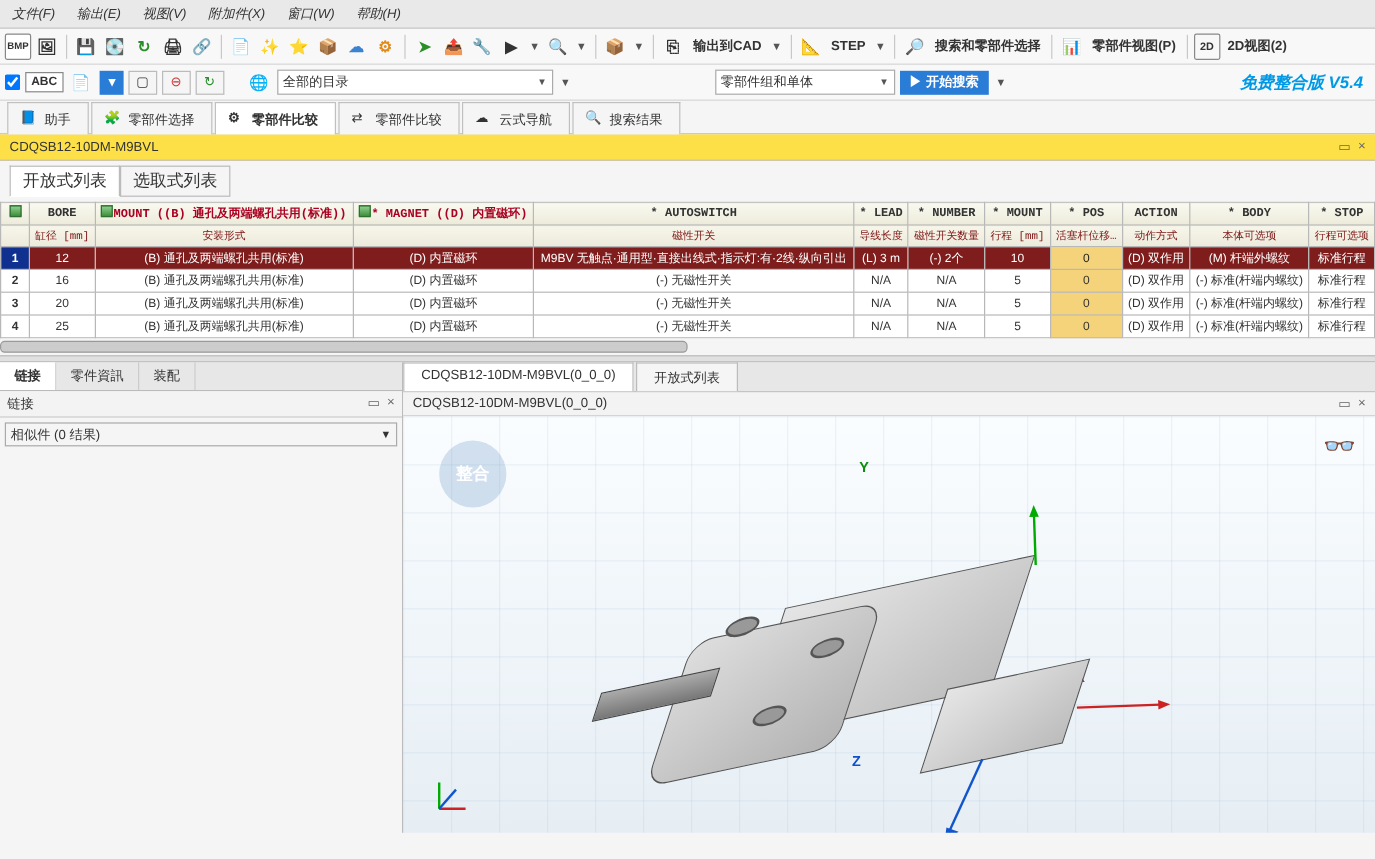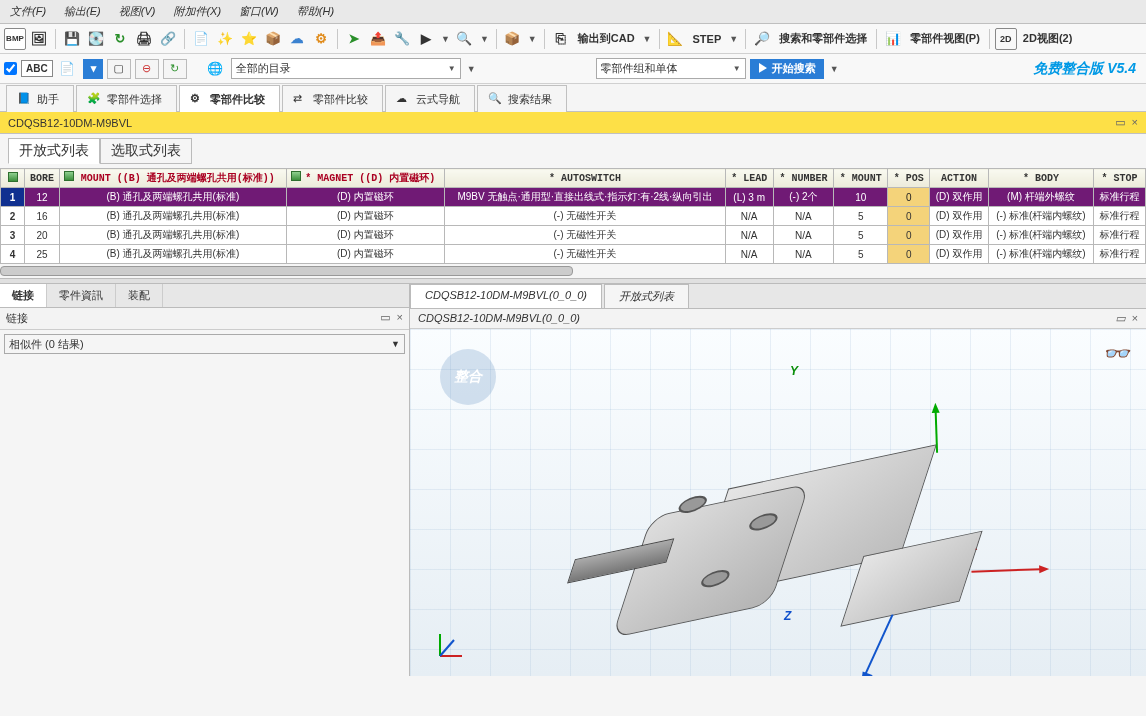--- a/index.html
+++ b/index.html
@@ -108,36 +108,36 @@
 }
 table.grid .sub th {
   background: linear-gradient(#f7f6ea,#eceadb);
   font-size: 9px; color: #7c1212; font-weight: normal; height: 16px;
 }
 .filter-cell { width: 16px; background: #60a060; }
 .filter-icon {
   display:inline-block;width:10px;height:10px;
   background:linear-gradient(#8fd08f,#3c8f3c);border:1px solid #2f6f2f;
 }
-tr.row-sel td { background: #701a75; color: #fff; }
+tr.row-sel td { background: #7f1d1d; color: #fff; }
 tr.row td { background: #fff; }
 .pos-col { background: #f4d37a !important; }
 tr.row-sel .pos-col { background: #f4d37a !important; color: #222;}
 .rownum { background: #e9e8e2; font-weight: bold; width: 24px; }
 tr.row-sel .rownum { background: #103090; color:#fff; }
 .splitter { height: 6px; background: #e0e0e0; border-top:1px solid #bbb; border-bottom:1px solid #bbb; }
 .lower { display: flex; height: 392px; }
-.left-pane { width: 410px; border-right: 1px solid #bbb; display:flex; flex-direction:column; }
+.left-pane { width: 336px; border-right: 1px solid #bbb; display:flex; flex-direction:column; }
 .lp-tabs { display:flex; background:#e7e7e7; border-bottom:1px solid #bbb; }
 .lp-tab { padding:4px 12px; font-size:11px; border-right:1px solid #ccc; }
 .lp-tab.active { background:#fff; font-weight:bold; }
 .lp-title { padding:3px 6px; font-size:11px; border-bottom:1px solid #ccc; display:flex; justify-content:space-between; background:#f3f3f3;}
 .lp-content { flex:1; padding:4px; }
 .lp-combo { width: 100%; border:1px solid #aaa; height:20px; font-size:11px; padding:0 4px; display:flex; align-items:center; }
-.right-pane { flex:1; display:flex; flex-direction:column; position:relative;font-style:italic; }
+.right-pane { flex:1; display:flex; flex-direction:column; position:relative; }
 .rp-tabs { display:flex; background:#e7e7e7; border-bottom:1px solid #bbb; }
 .rp-tab { padding:4px 14px; font-size:11px; border:1px solid #bbb; border-bottom:none; background:#f5f5f5; margin-right:2px;}
 .rp-tab.active { background:#fff; }
 .rp-title { padding:3px 8px; font-size:11px; border-bottom:1px solid #ccc; background:#f3f3f3; display:flex; justify-content:space-between;}
 .viewport {
   flex:1; position:relative; overflow:hidden;
   background:
     linear-gradient(rgba(120,160,200,.15) 1px, transparent 1px) 0 0/40px 40px,
     linear-gradient(90deg, rgba(120,160,200,.15) 1px, transparent 1px) 0 0/40px 40px,
     linear-gradient(#fafdff,#e6eef4);
@@ -304,20 +304,34 @@
           <th><span class="filter-icon" style="float:left"></span> <span style="color:#a02">MOUNT ((B) 通孔及两端螺孔共用(标准))</span></th>
           <th><span class="filter-icon" style="float:left"></span> <span style="color:#a02">* MAGNET ((D) 内置磁环)</span></th>
           <th>* AUTOSWITCH</th>
           <th>* LEAD</th>
           <th>* NUMBER</th>
           <th>* MOUNT</th>
           <th>* POS</th>
           <th>ACTION</th>
           <th>* BODY</th>
           <th>* STOP</th>
+        </tr>
+  <tr id="sub-row" class="sub">
+          <th class="filter-cell"></th>
+          <th>缸径 [mm]</th>
+          <th>安装形式</th>
+          <th></th>
+          <th>磁性开关</th>
+          <th>导线长度</th>
+          <th>磁性开关数量</th>
+          <th>行程 [mm]</th>
+          <th>活塞杆位移…</th>
+          <th>动作方式</th>
+          <th>本体可选项</th>
+          <th>行程可选项</th>
         </tr>
   </tbody>
       <tbody id="body-rows">
         <tr class="row-sel">
           <td class="rownum">1</td>
           <td>12</td>
           <td>(B) 通孔及两端螺孔共用(标准)</td>
           <td>(D) 内置磁环</td>
           <td>M9BV 无触点·通用型·直接出线式·指示灯:有·2线·纵向引出</td>
           <td>(L) 3 m</td>

